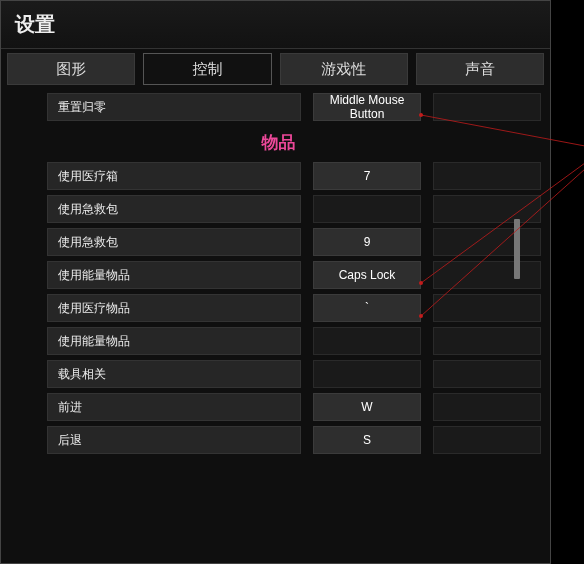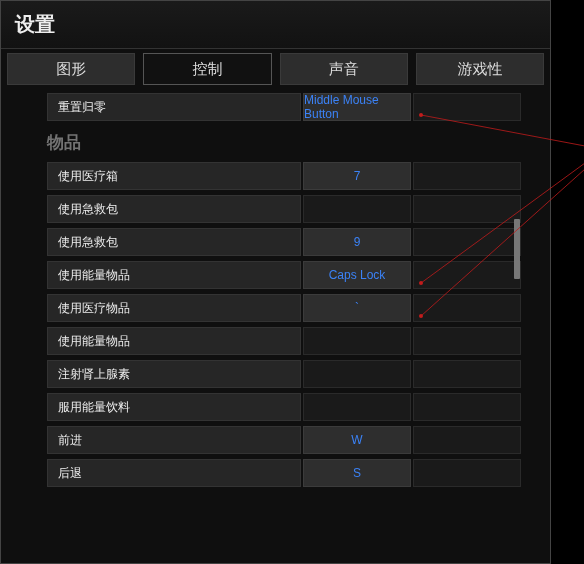--- a/index.html
+++ b/index.html
@@ -60,54 +60,55 @@
     position: relative;
     padding: 8px 28px 8px 46px;
     overflow: hidden;
   }
   .scroll-area {
     position: absolute;
     left: 46px;
     right: 40px;
     top: 8px;
     bottom: 8px;
+    text-align: center;
   }
   .row {
     height: 28px;
     display: flex;
     align-items: stretch;
     margin-bottom: 5px;
   }
   .label {
     flex: 0 0 254px;
     background: #262626;
     border: 1px solid #333;
     display: flex;
     align-items: center;
     padding: 0 10px;
     font-size: 12px;
     color: #eee;
   }
   .slot {
     flex: 0 0 108px;
-    margin-left: 2px;
+    margin-left: 12px;
     background: #2e2e2e;
     border: 1px solid #3b3b3b;
     display: flex;
     align-items: center;
     justify-content: center;
     font-size: 12px;
-    color: #3b82f6;
+    color: #ffffff;
     cursor: pointer;
   }
   .slot.empty { background: #1a1a1a; border-color: #2a2a2a; }
   .section {
     font-size: 17px;
     font-weight: 700;
-    color: #737373;
+    color: #ec4899;
     margin: 10px 0 8px 0;
   }
   .scrollbar {
     position: absolute;
     right: 30px;
     top: 98px;
     width: 6px;
     height: 430px;
     background: transparent;
   }
@@ -133,22 +134,22 @@
 <body>
 
 <div class="window">
   <div class="hdr">
     <div class="hdr-title">设置</div>
   </div>
 
   <div class="tabs">
     <div class="tab">图形</div>
     <div class="tab active">控制</div>
+    <div class="tab">游戏性</div>
     <div class="tab">声音</div>
-    <div class="tab">游戏性</div>
   </div>
 
   <div class="content">
     <div class="scroll-area">
 
       <div class="row">
         <div class="label">重置归零</div>
         <div class="slot">Middle Mouse Button</div>
         <div class="slot empty"></div>
       </div>
@@ -179,26 +180,21 @@
         <div class="label">使用医疗物品</div>
         <div class="slot">`</div>
         <div class="slot empty"></div>
       </div>
       <div class="row">
         <div class="label">使用能量物品</div>
         <div class="slot empty"></div>
         <div class="slot empty"></div>
       </div>
       <div class="row">
-        <div class="label">注射肾上腺素</div>
-        <div class="slot empty"></div>
-        <div class="slot empty"></div>
-      </div>
-      <div class="row">
-        <div class="label">服用能量饮料</div>
+        <div class="label">载具相关</div>
         <div class="slot empty"></div>
         <div class="slot empty"></div>
       </div>
 
 
       <div class="row">
         <div class="label">前进</div>
         <div class="slot">W</div>
         <div class="slot empty"></div>
       </div>

